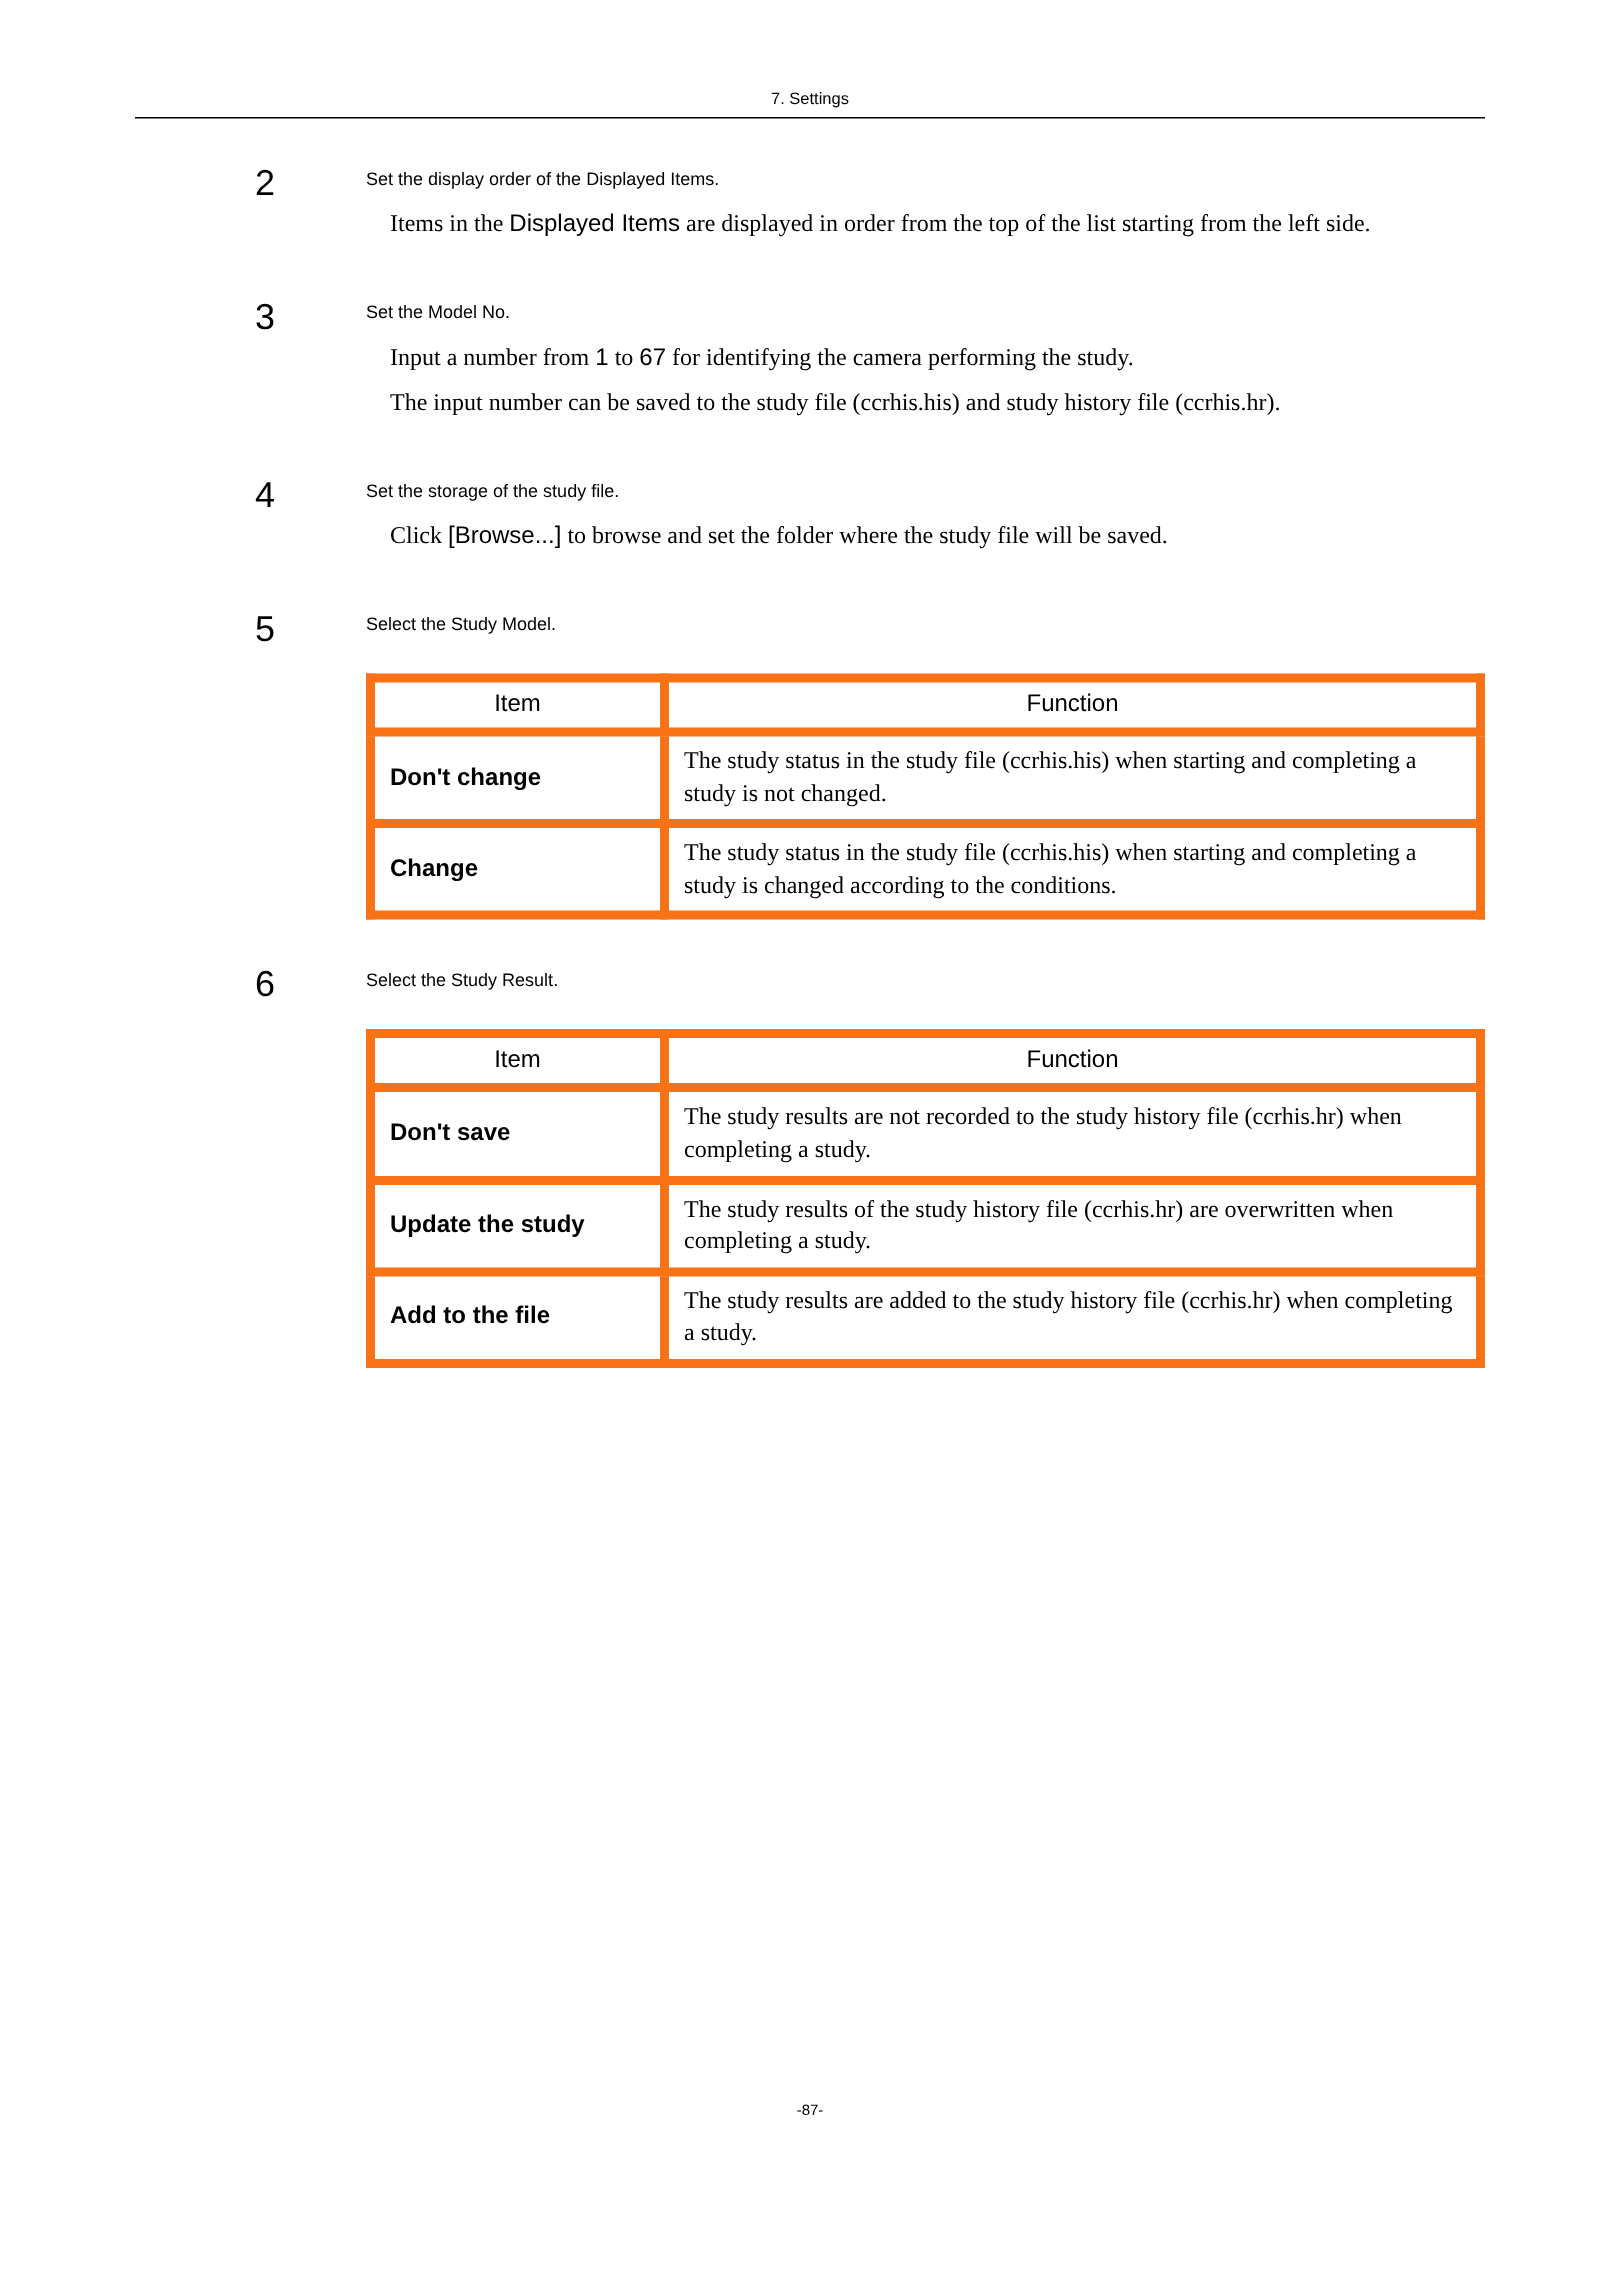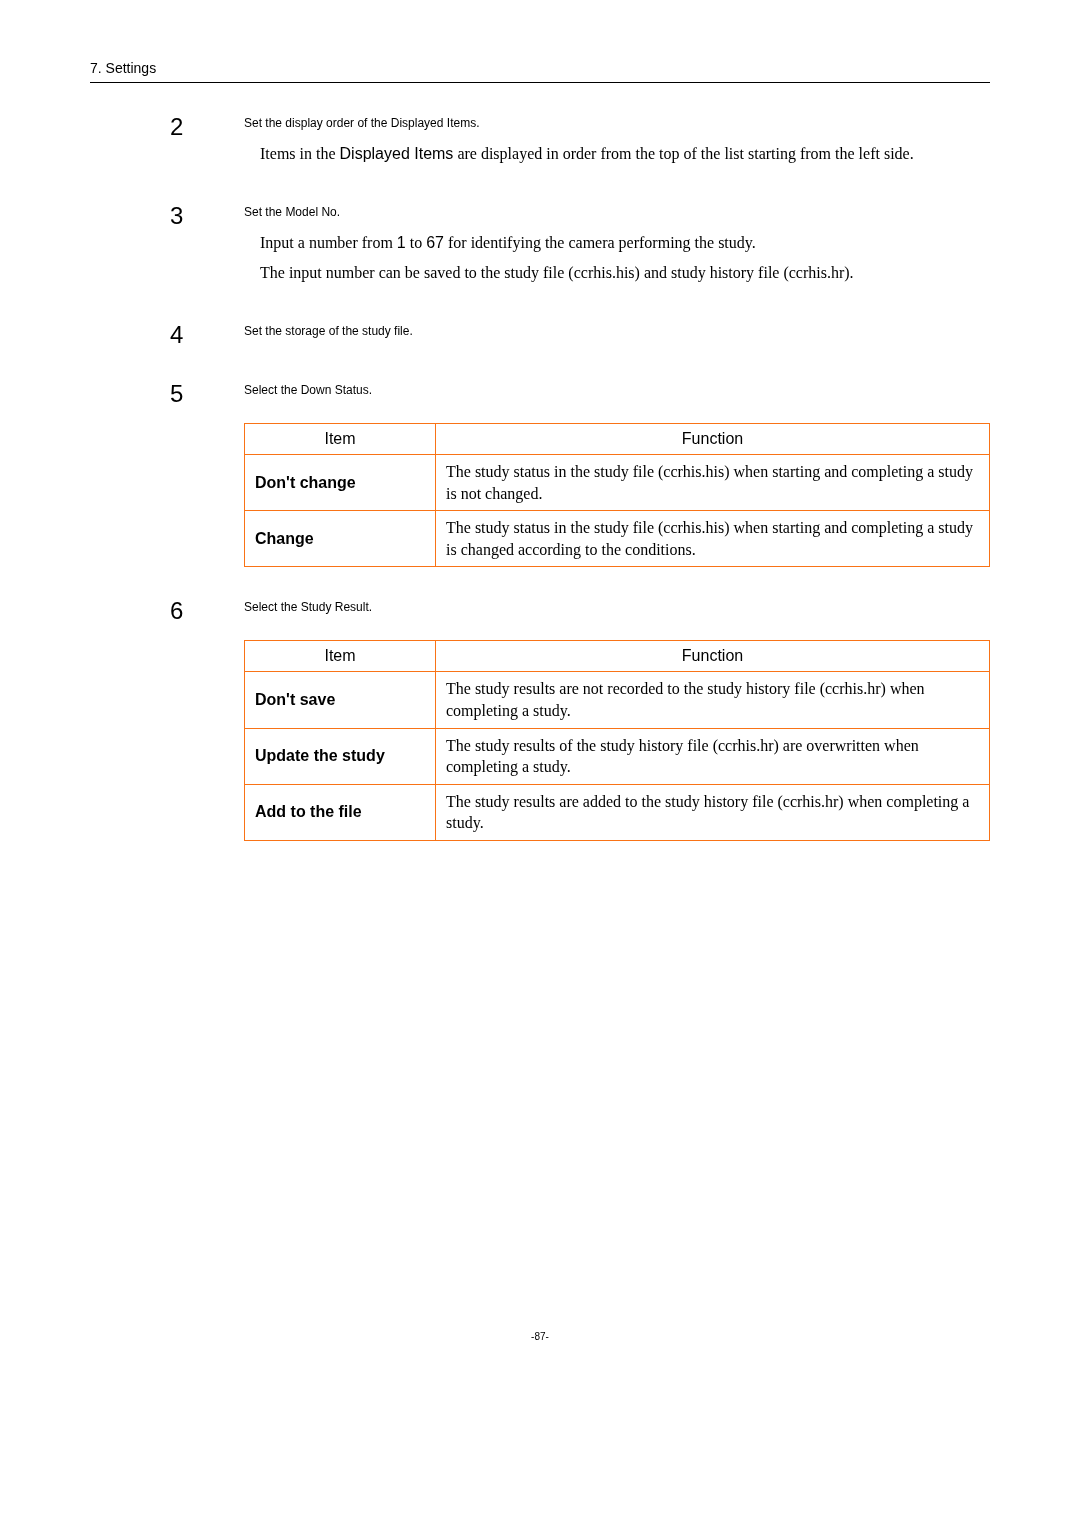--- a/index.html
+++ b/index.html
@@ -8,23 +8,23 @@
       font-family: 'Times New Roman', serif;
       background: #fff;
       color: #000;
       width: 1080px;
       box-sizing: border-box;
     }
     .page {
       padding: 60px 90px 40px 90px;
     }
     .header-right {
-      text-align: left;
-      font-family: Arial, sans-serif;
-      font-size: 14px;
+      text-align: center;
+      font-family: Arial, sans-serif;
+      font-size: 11px;
       padding-bottom: 6px;
     }
     .header-rule {
       border: none;
       border-top: 1.5px solid #000;
       margin: 0;
     }
     .step-block {
       display: flex;
       gap: 34px;
@@ -54,21 +54,21 @@
     }
     .sans-inline {
       font-family: Arial, sans-serif;
     }
     .data-table {
       border-collapse: collapse;
       width: 100%;
       font-size: 16px;
     }
     .data-table th, .data-table td {
-      border: 1px solid #f97316;
+      border: 6px solid #f97316;
       padding: 6px 10px;
       text-align: left;
       vertical-align: middle;
     }
     .data-table th {
       font-family: Arial, sans-serif;
       font-weight: normal;
       text-align: center;
     }
     .col-item {
@@ -126,28 +126,33 @@
       </div>
     </div>
   </div>
 
   <div class="step-block">
     <div class="step-num">4</div>
     <div class="step-content">
       <div class="step-title">
         <span>Set the storage of the study file.</span>
       </div>
+      <div class="step-body">
+        <p>
+          <span>Click </span><span class="sans-inline">[Browse...]</span><span> to browse and set the folder where the study file will be saved.</span>
+        </p>
+      </div>
     </div>
   </div>
 
   <div class="step-block">
     <div class="step-num">5</div>
     <div class="step-content">
       <div class="step-title">
-        <span>Select the </span><span>Down Status</span><span>.</span>
+        <span>Select the </span><span>Study Model</span><span>.</span>
       </div>
       <div style="height:14px;"></div>
       <table class="data-table">
         <tbody>
             <tr>
           <th class="col-item">Item</th>
           <th>Function</th>
         </tr>
         <tr>
           <td class="item-cell">Don't change</td>

